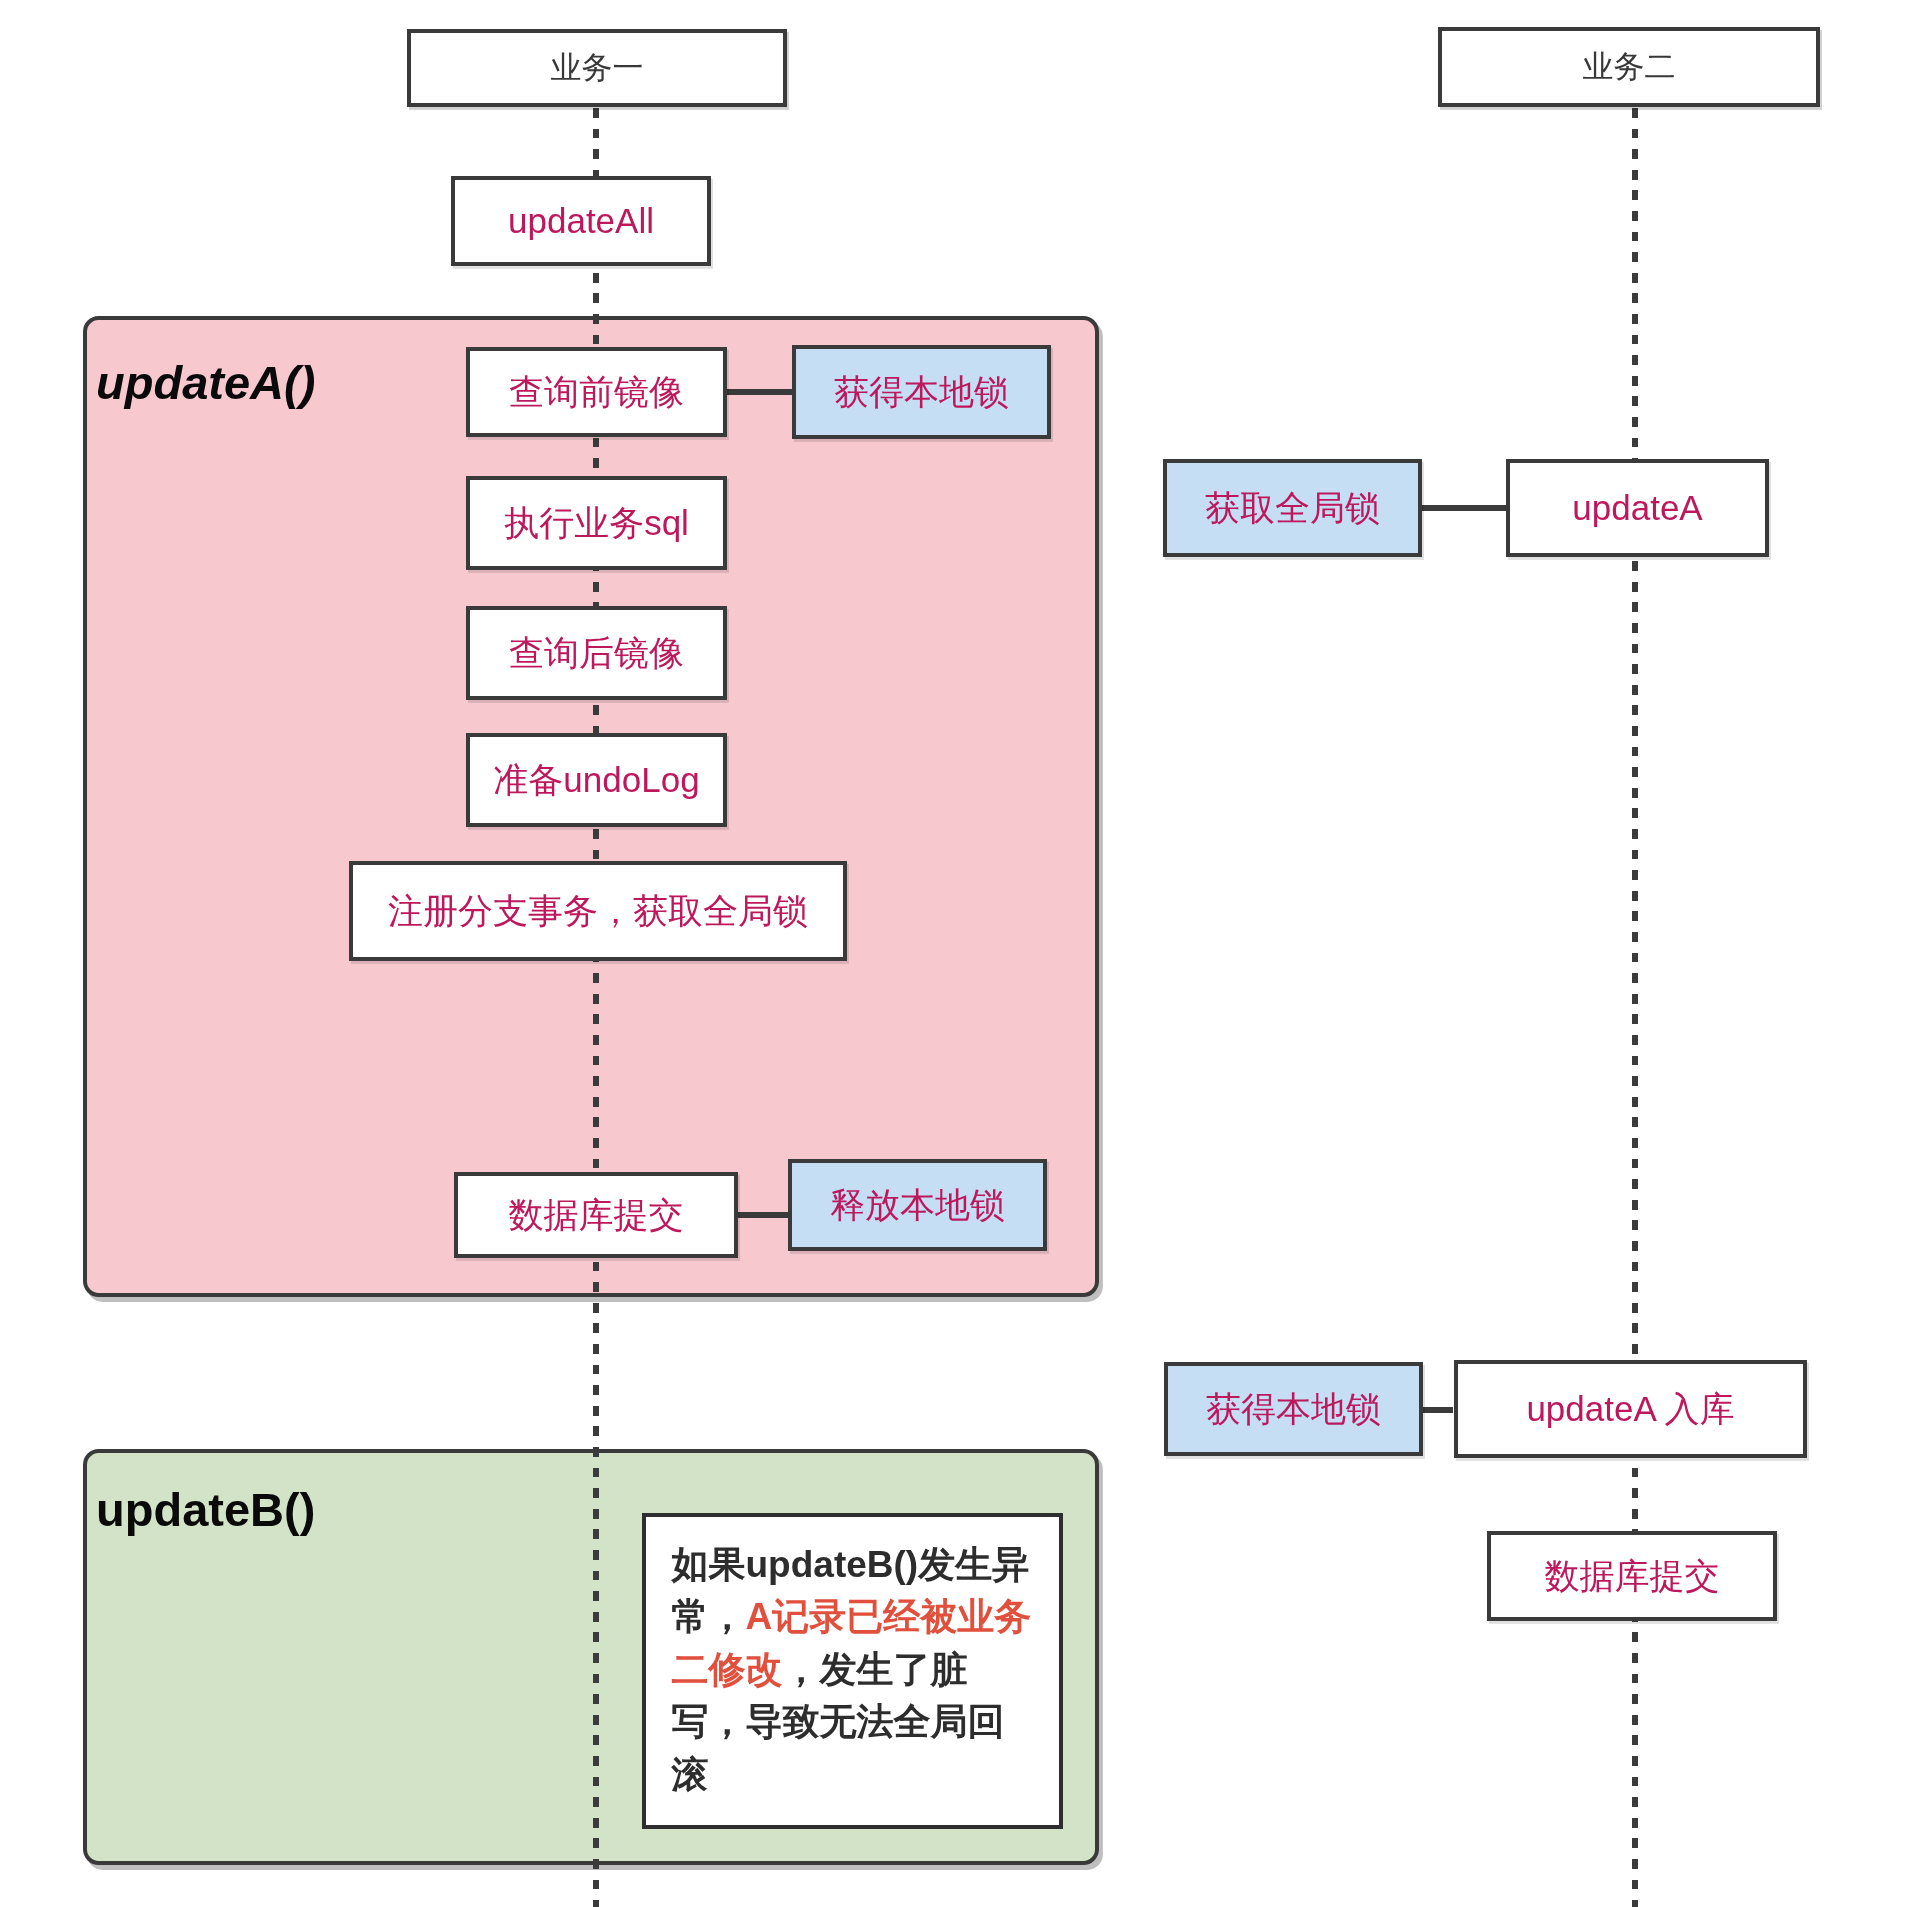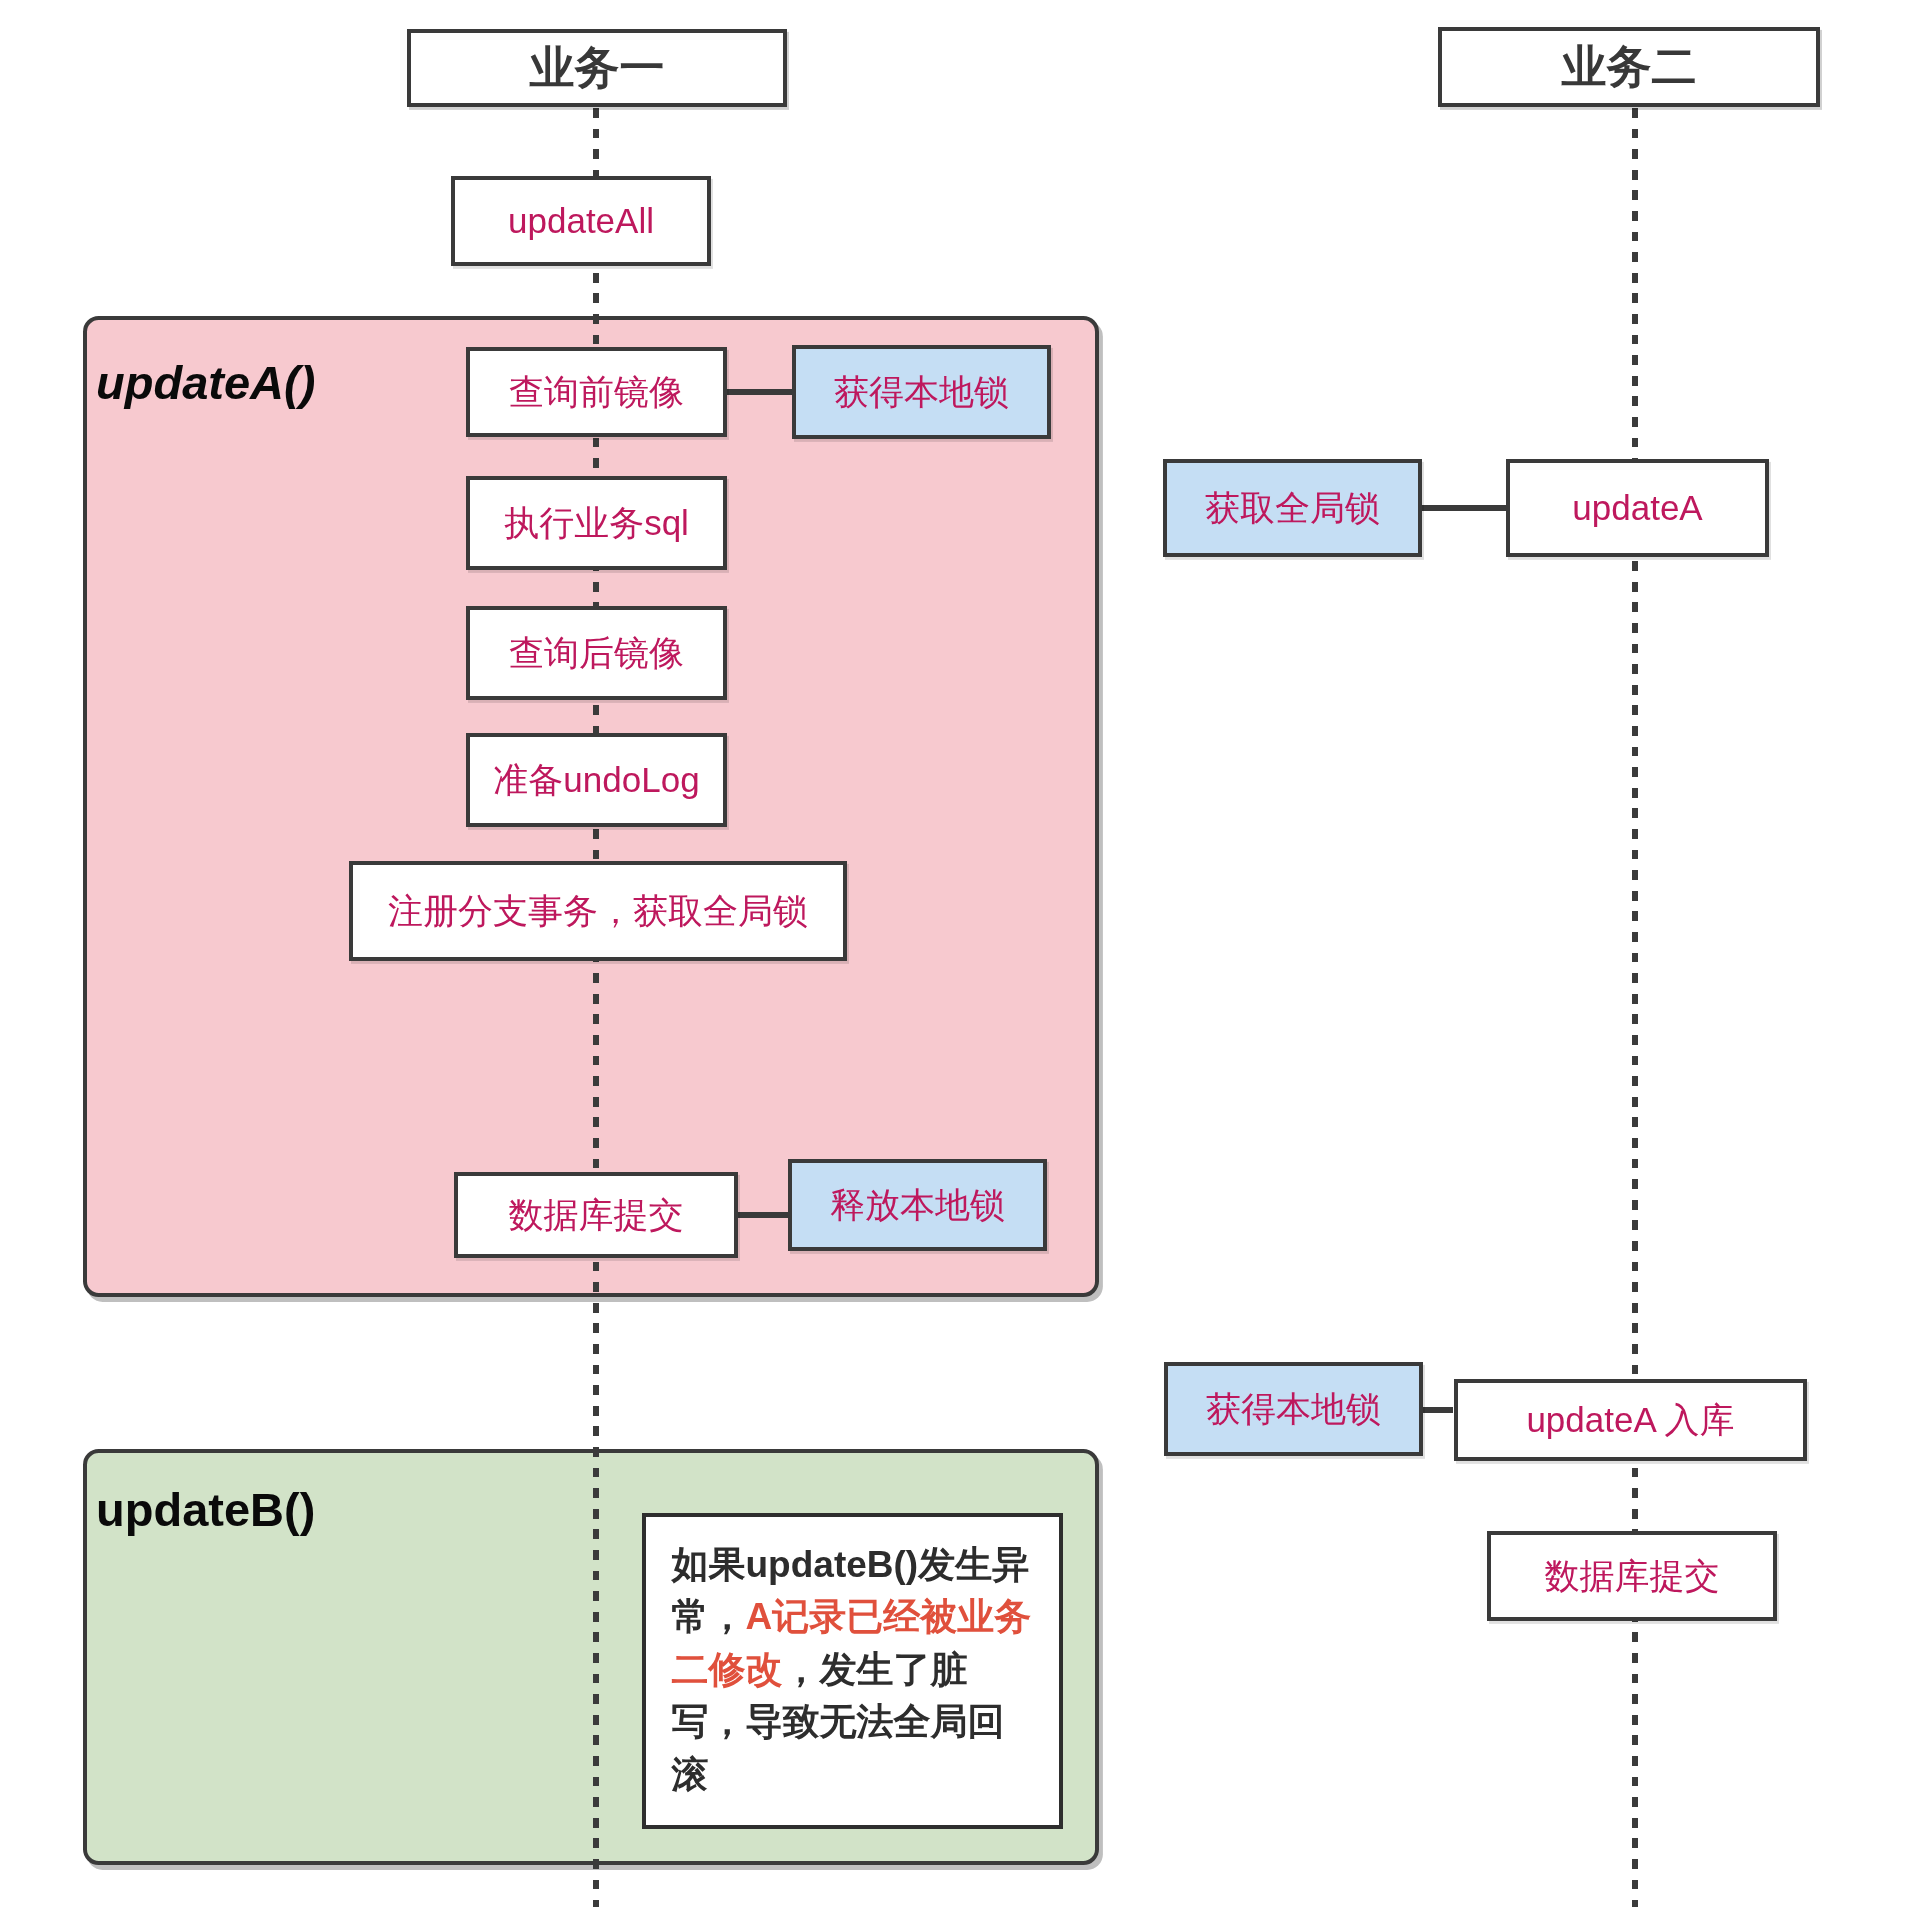--- a/index.html
+++ b/index.html
@@ -10,21 +10,21 @@
   .lifeline{
     position:absolute;width:5.9px;z-index:1;
     background:repeating-linear-gradient(to bottom,#3b3b3b 0px,#3b3b3b 9.8px,transparent 9.8px,transparent 20.6px);
   }
   .box{
     position:absolute;z-index:3;background:#ffffff;border:4.9px solid #3a3a3a;
     display:flex;align-items:center;justify-content:center;text-align:center;
     font-size:35px;color:#be185d;box-sizing:border-box;
     box-shadow:2px 2.9px 0 rgba(0,0,0,0.12);
   }
-  .box.header{font-size:45px;font-weight:bold;color:#383838;box-shadow:2px 2.9px 0 rgba(0,0,0,0.18);}
+  .box.header{font-size:31px;font-weight:normal;color:#383838;box-shadow:2px 2.9px 0 rgba(0,0,0,0.18);}
   .box.blue{background:#c5def4;}
   .box.two-line{flex-direction:column;line-height:1.45;}
   .region{
     position:absolute;z-index:0;border:4.9px solid #3a3a3a;border-radius:15.7px;box-sizing:border-box;
     box-shadow:3.9px 4.9px 0 rgba(0,0,0,0.25);
   }
   .region.pink{background:#f7c9cf;}
   .region.green{background:#d2e3c8;}
   .region-label{
     position:absolute;z-index:2;font-size:47px;font-weight:bold;color:#0a0a0a;
@@ -73,18 +73,18 @@
   <div class="note" style="left:642px;top:1513px;width:421px;height:316px;">
     <span>如果updateB()发生异常，</span><span class="red">A记录已经被业务二修改</span><span>，发生了脏写，导致无法全局回滚</span>
   </div>
 
   <div class="box blue" style="left:1163px;top:459px;width:259px;height:98px;">获取全局锁</div>
   <div class="connector" style="left:1422px;top:505px;width:84px;"></div>
   <div class="box" style="left:1506px;top:459px;width:263px;height:98px;">updateA</div>
 
   <div class="box blue" style="left:1164px;top:1362px;width:259px;height:94px;">获得本地锁</div>
   <div class="connector" style="left:1423px;top:1407px;width:30px;"></div>
-  <div class="box" style="left:1454px;top:1360px;width:353px;height:82px;margin-top:19px;">updateA 入库</div>
+  <div class="box" style="left:1454px;top:1360px;width:353px;height:98px;">updateA 入库</div>
 
   <div class="box" style="left:1487px;top:1531px;width:290px;height:90px;">数据库提交</div>
 
 </div>
 
 
 </body></html>

